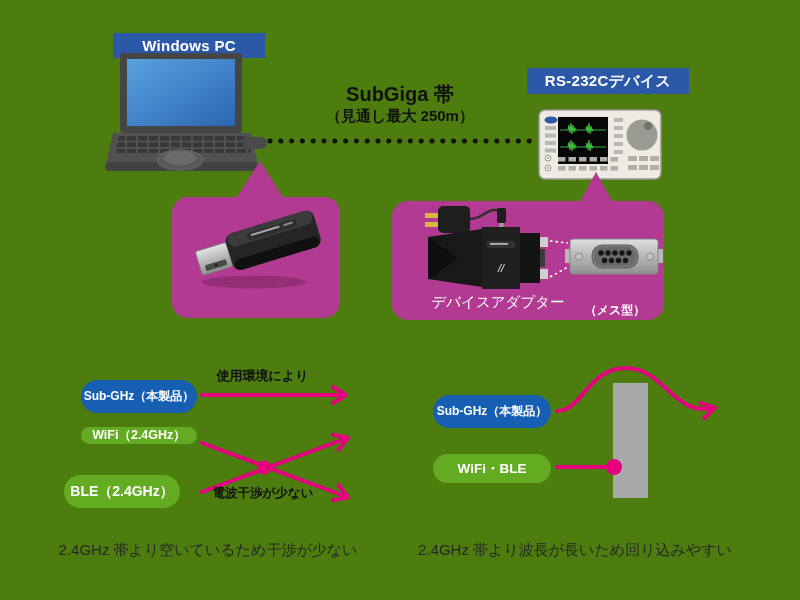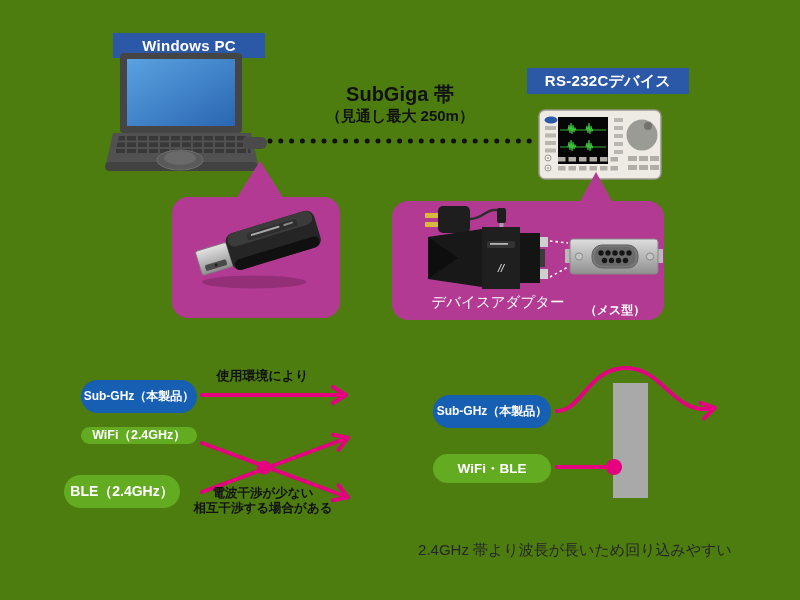--- a/index.html
+++ b/index.html
@@ -240,27 +240,27 @@
     </defs>
     <path class="arrow-line" d="M7,35 H150" marker-end="url(#chev)"></path>
     <path class="arrow-line" d="M7,83 L152,137" marker-end="url(#chev)"></path>
     <path class="arrow-line" d="M7,132 L152,78" marker-end="url(#chev)"></path>
     <circle class="arrow-dot" cx="69" cy="107.5" r="7"></circle>
   </svg>
 
   <div class="note" id="note-low">使用環境により</div>
   <div class="note" id="note-mutual">
     <div>電波干渉が少ない</div>
-    <div>相互干渉する場合がある</div>
   </div>
 
   <svg class="abs" style="left:430px;top:358px;" width="310" height="152" viewBox="0 0 310 152">
     <rect class="wall-rect" x="183" y="25" width="35" height="115"></rect>
     <path class="arrow-line" d="M127,53 C152,53 158,10 196,10 C234,10 244,59 284,50" marker-end="url(#chev)"></path>
     <path class="arrow-line" d="M127,109 H183"></path>
     <circle class="arrow-dot" cx="184" cy="109" r="8"></circle>
   </svg>
   <div class="pill blue" id="p-subghz-r">Sub-GHz（本製品）</div>
   <div class="pill green" id="p-wifible">WiFi・BLE</div>
 
+  <div class="caption" id="cap-l">2.4GHz 帯より空いているため干渉が少ない</div>
   <div class="caption" id="cap-r">2.4GHz 帯より波長が長いため回り込みやすい</div>
 
 </div>
 
 </body></html>

